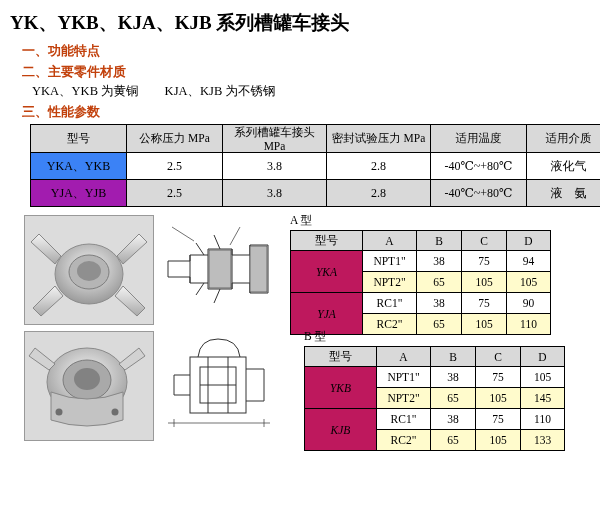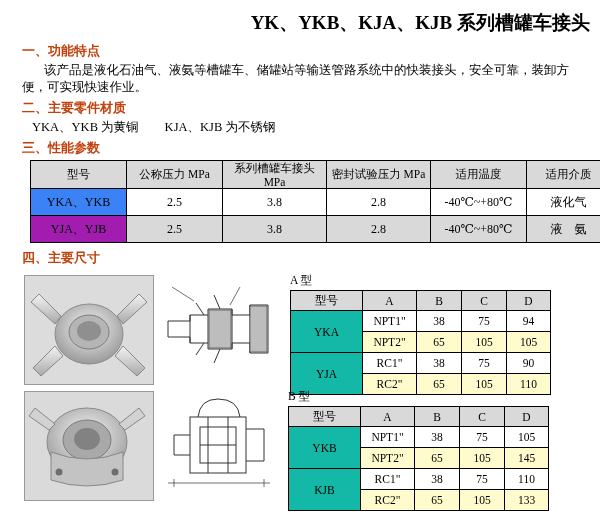--- a/index.html
+++ b/index.html
@@ -16,21 +16,21 @@
     position: relative;
   }
   #page {
     width: 600px;
     height: 516px;
     position: relative;
     box-sizing: border-box;
     padding: 0 10px;
   }
   .title {
-    text-align: right;
+    text-align: left;
     font-size: 19px;
     font-weight: bold;
     letter-spacing: 0px;
     margin-top: 10px;
     margin-bottom: 6px;
     font-family: "Liberation Serif", "DejaVu Serif", serif;
   }
   .section-head {
     color: #c2410c;
     font-weight: bold;
@@ -123,35 +123,35 @@
     padding: 0;
   }
   .dim-table .hdr td {
     background: #d9d9d9;
     height: 19px;
   }
   .dim-table .alt td {
     background: #fffbcc;
   }
   .dim-table .modelcell {
-    background: #14b8a6;
+    background: #be185d;
+    font-style: italic;
   }
   .blk {
     position: absolute;
   }
 </style>
 </head>
 <body>
 
 <div id="page">
 
   <div class="title">YK、YKB、KJA、KJB 系列槽罐车接头</div>
 
   <div class="section-head">一、功能特点</div>
-  <div class="para"><span class="ind"></span><span>该产品是液化石油气、液氨等槽罐车、储罐站等输送管路系统中的快装接头，安全可靠，装卸方便，可实现快速作业。</span></div>
 
   <div class="section-head">二、主要零件材质</div>
   <div class="matline">
     <span>YKA、YKB 为黄铜</span><span class="gap"></span><span>KJA、KJB 为不锈钢</span>
   </div>
 
   <div class="section-head">三、性能参数</div>
 
   <table class="perf-table">
     <colgroup>
@@ -183,21 +183,20 @@
       <td class="rowy">YJA、YJB</td>
       <td class="cellg">2.5</td>
       <td class="cellg">3.8</td>
       <td class="cellg">2.8</td>
       <td class="cellg">-40℃~+80℃</td>
       <td class="cellg">液　氨</td>
     </tr>
   </tbody>
     </table>
 
-  <div class="section-head" style="margin-top:6px">四、主要尺寸</div>
 
   <div class="dims">
 
     <div class="blk" style="left:14px; top:2px;">
       <div class="photo">
         <svg width="128" height="108" viewBox="0 0 128 108">
           <defs>
             <linearGradient id="mg" x1="0" y1="0" x2="0" y2="1">
               <stop offset="0%" stop-color="#f2f2f2"></stop>
               <stop offset="50%" stop-color="#cfcfcf"></stop>
@@ -328,21 +327,21 @@
             <path d="M58 8 Q40 8 38 26"></path>
           </g>
           <g fill="none" stroke="#333" stroke-width="0.7">
             <path d="M8 92 L110 92"></path>
             <path d="M14 88 L14 96 M104 88 L104 96"></path>
           </g>
         </svg>
       </div>
     </div>
 
-    <div class="blk" style="left:278px; top:116px;">
+    <div class="blk" style="left:294px; top:116px;">
       <div class="lbl-type">B 型</div>
       <table class="dim-table">
         <colgroup>
             <col style="width:72px">
             <col style="width:54px">
             <col style="width:45px">
             <col style="width:45px">
             <col style="width:44px">
           </colgroup>
         <tbody>

